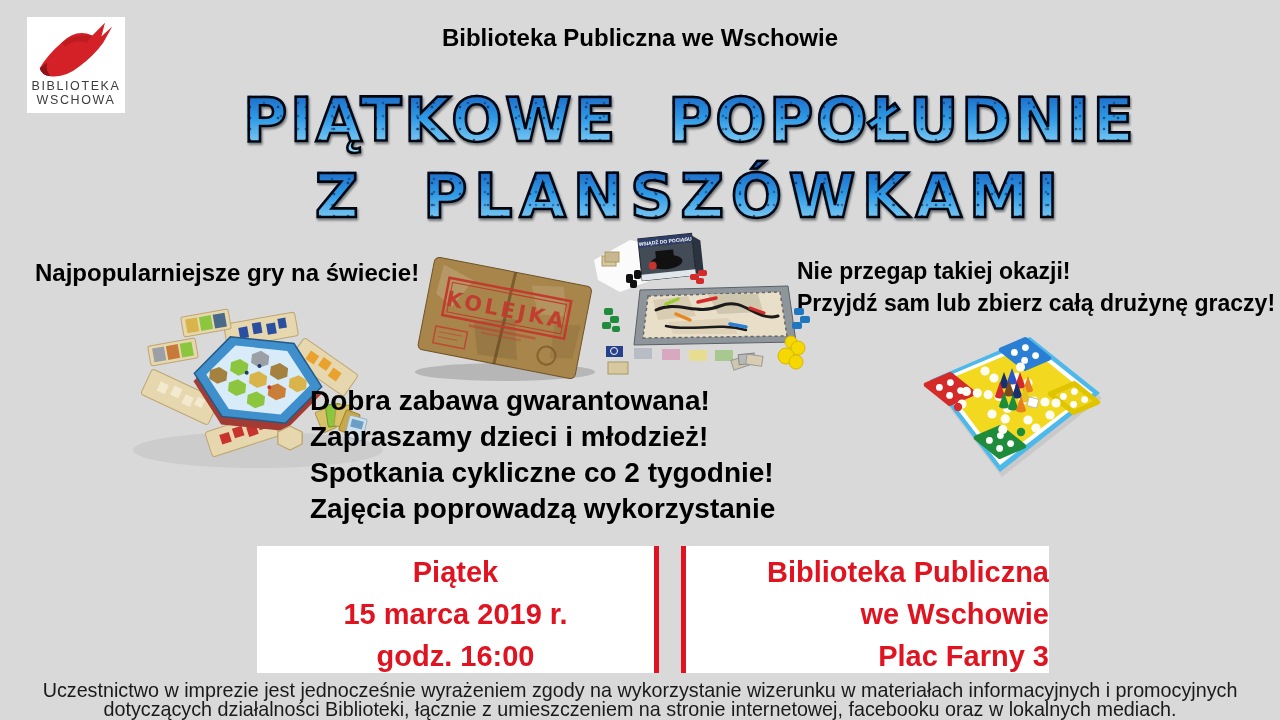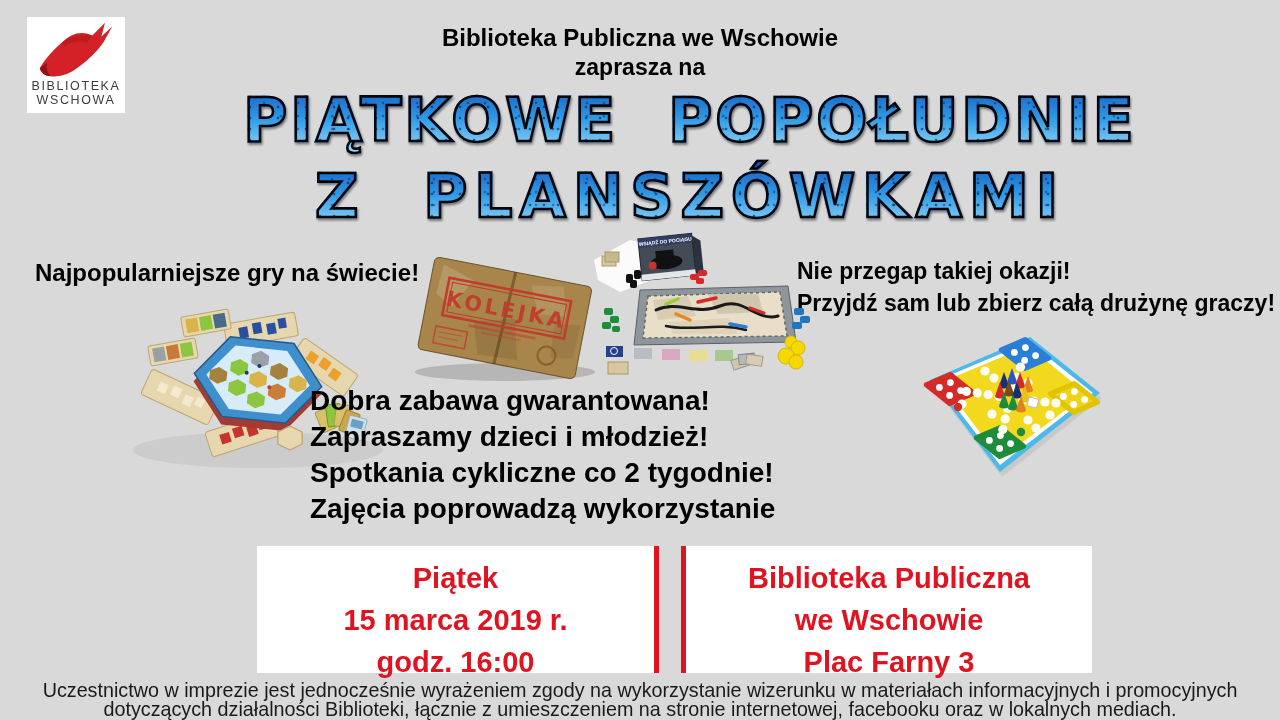--- a/index.html
+++ b/index.html
@@ -40,23 +40,23 @@
   .title-line.l2{letter-spacing:7px;word-spacing:30px;}
 
   
   .left-note{position:absolute;left:35px;top:259px;font-size:24px;font-weight:bold;color:#000;white-space:nowrap;}
   .right-note{position:absolute;left:797px;top:255px;font-size:23px;font-weight:bold;color:#000;line-height:32px;white-space:nowrap;}
 
   
   .center-text{position:absolute;left:310px;top:383px;width:680px;text-align:left;font-size:28px;font-weight:bold;color:#000;line-height:36px;}
 
   
-  .info-box{position:absolute;top:546px;height:127px;background:var(--box_bg,#fff);text-align:center;color:var(--accent_red,#e11b22);font-weight:bold;font-size:29px;line-height:42px;padding-top:11px;box-sizing:border-box;}
+  .info-box{position:absolute;top:546px;height:127px;background:var(--box_bg,#fff);text-align:center;color:var(--accent_red,#e11b22);font-weight:bold;font-size:29px;line-height:42px;padding-top:5px;box-sizing:border-box;}
   .info-box.date{left:257px;width:402px;border-right:5px solid var(--accent_red,#e11b22);}
-  .info-box.place{left:681px;width:411px;border-left:5px solid var(--accent_red,#e11b22);}
+  .info-box.place{left:681px;width:368px;border-left:5px solid var(--accent_red,#e11b22);text-align:right;}
 
   
   .footer{position:absolute;top:680px;left:0;width:100%;text-align:center;color:var(--footer_text,#1a1a1a);font-size:21px;line-height:19px;}
   .footer div{transform:scaleX(.94);transform-origin:center;}
 
   .game-img{position:absolute;}
 </style>
 </head>
 <body>
 
@@ -67,21 +67,20 @@
       <path d="M8 52 Q10 60 20 61 Q36 63 52 50 Q68 38 78 24 L88 6 L76 17 L80 2 L66 16 Q48 8 32 24 Q16 38 8 52 Z" fill="#d42027"></path>
       <path d="M8 52 Q10 60 20 61 Q14 54 16 46 Z" fill="#8e1418"></path>
       <path d="M32 24 Q44 14 66 16 L60 24 Q46 20 36 28 Z" fill="#b01a20" opacity="0.6"></path>
     </svg>
     <div class="lg-line">BIBLIOTEKA</div>
     <div class="lg-line">WSCHOWA</div>
   </div>
 
   <div class="header">
     <div class="h1">Biblioteka Publiczna we Wschowie</div>
-    <div class="h2">zaprasza na</div>
   </div>
 
   <div class="title">
     <span class="title-line">PIĄTKOWE POPOŁUDNIE</span>
     <span class="title-line l2">Z PLANSZÓWKAMI</span>
   </div>
 
   <div class="left-note">Najpopularniejsze gry na świecie!</div>
   <div class="right-note">
     <div>Nie przegap takiej okazji!</div>

